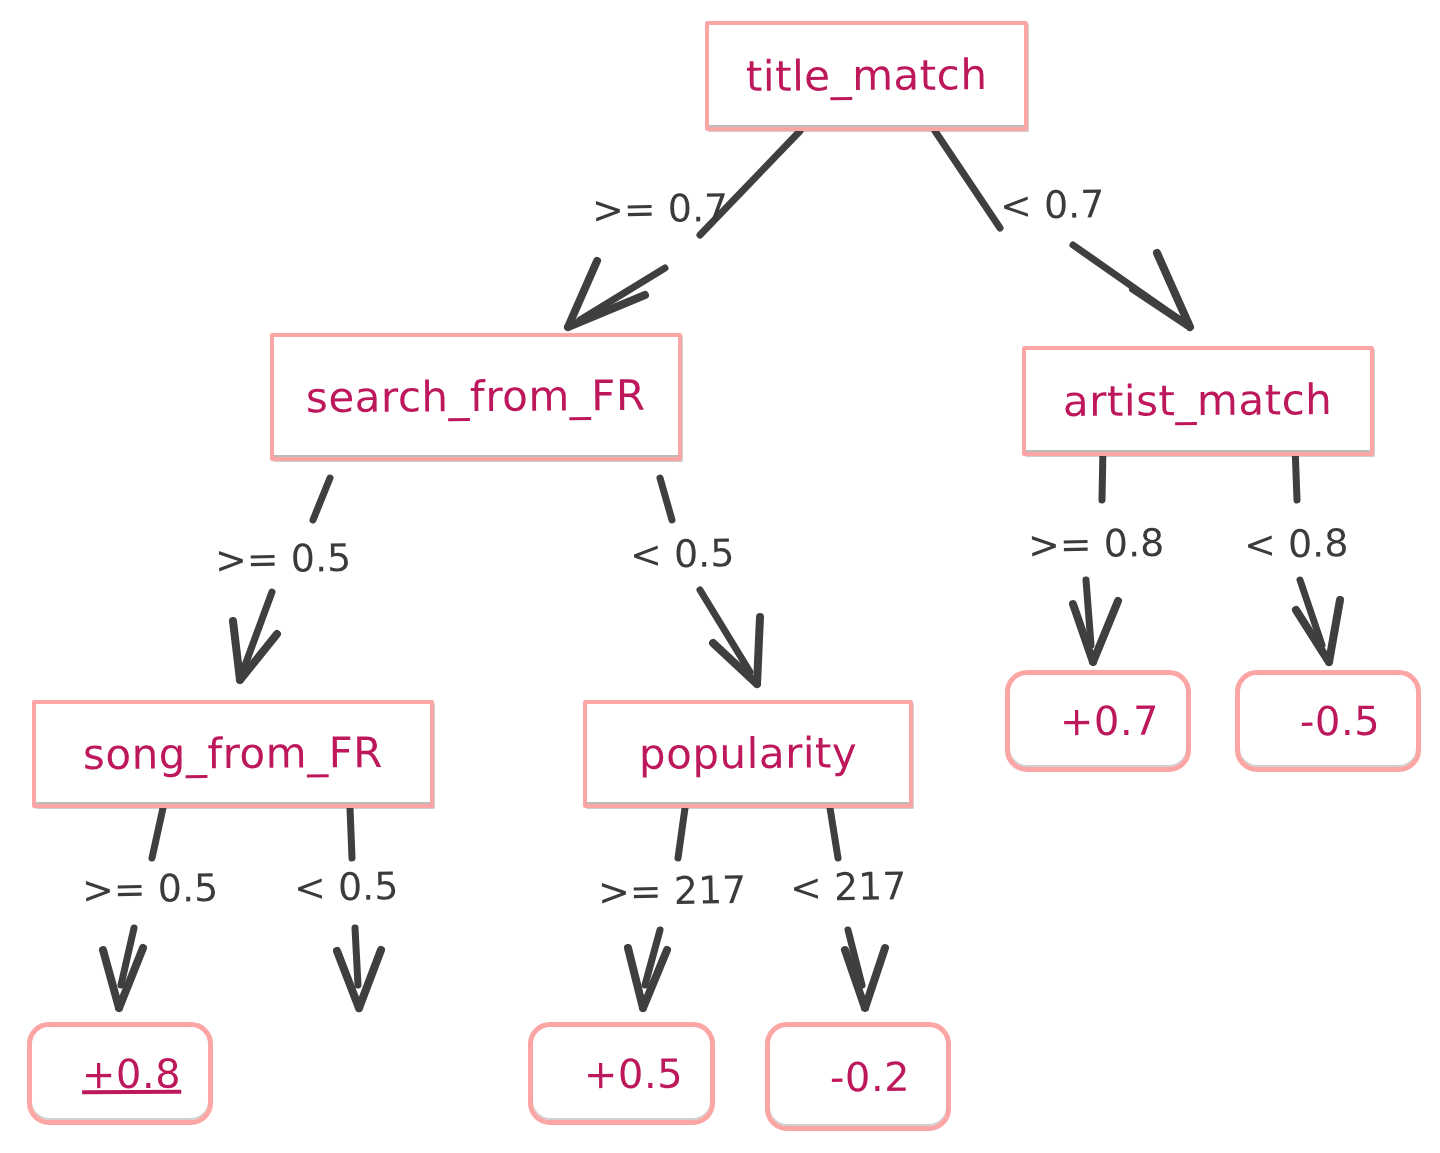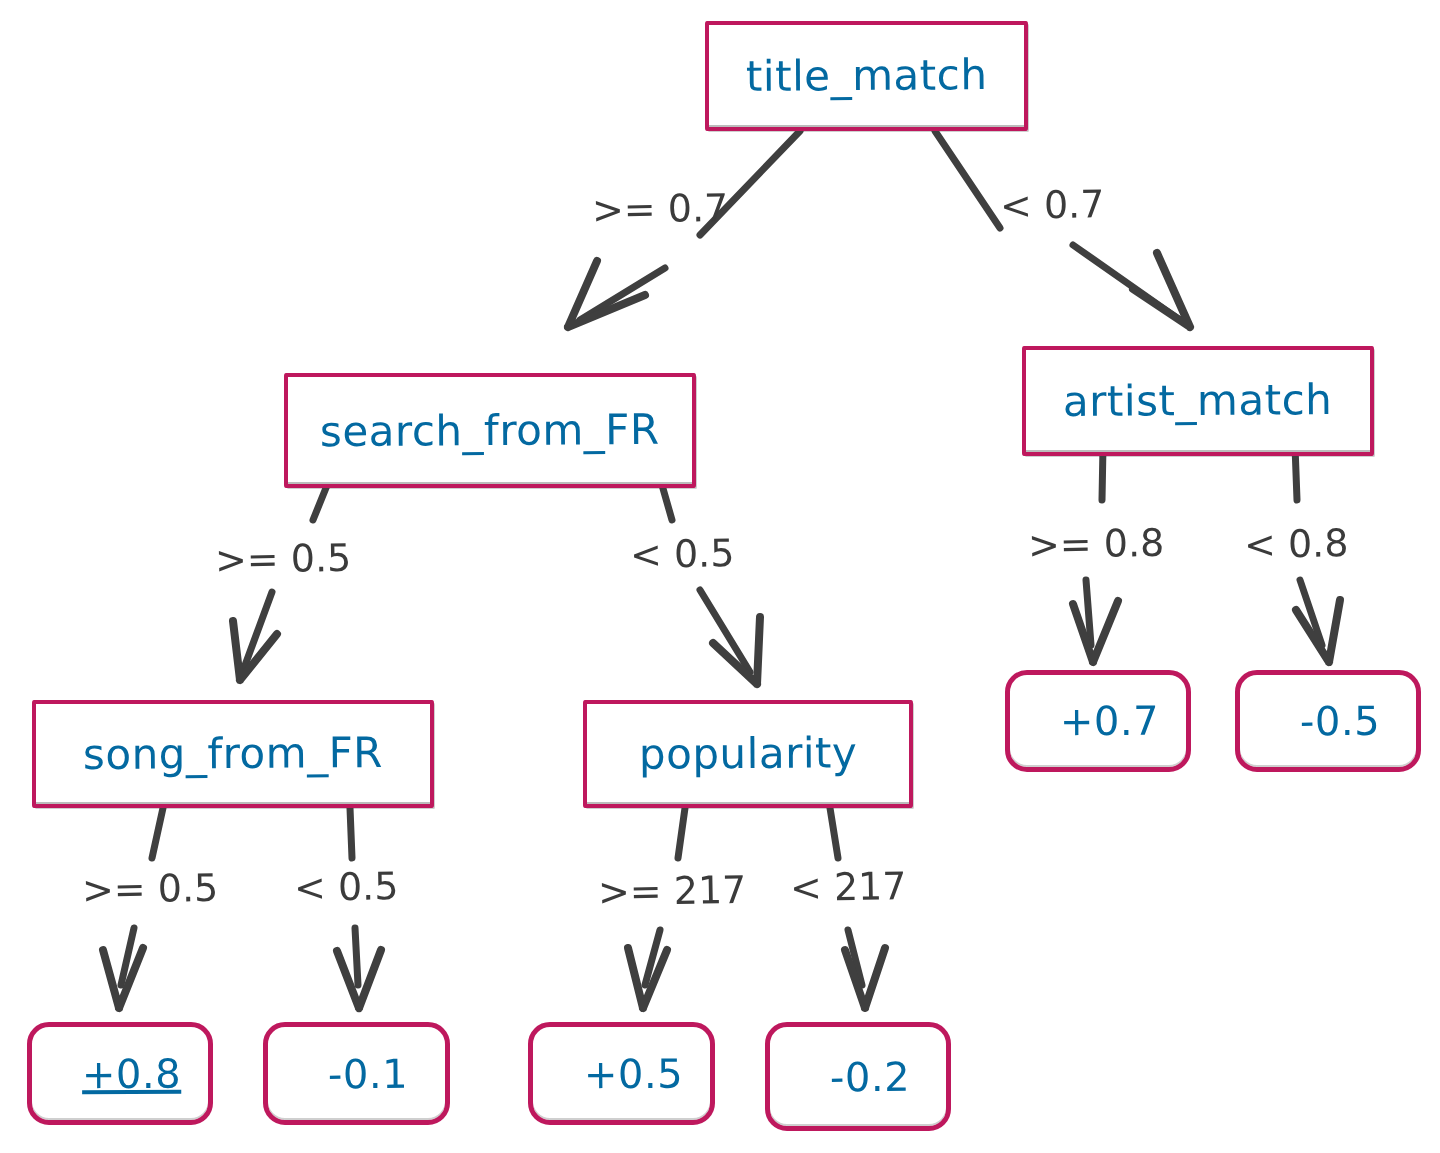--- a/index.html
+++ b/index.html
@@ -27,22 +27,22 @@
     height: 1153px;
     pointer-events: none;
   }
   .node {
     position: absolute;
     box-sizing: border-box;
     display: flex;
     align-items: center;
     justify-content: center;
     background: #ffffff;
-    color: #0369a1;
-    border: 4px solid #be185d;
+    color: #be185d;
+    border: 4px solid #fca5a5;
     letter-spacing: 0.5px;
     text-align: right;
   }
   .node.decision {
     border-radius: 2px / 3px;
   }
   .node.leaf {
     border-radius: 22px;
     border-width: 5px;
     padding-left: 24px;
@@ -123,21 +123,21 @@
       <path d="M 848 930 L 862 985"></path>
       <path d="M 865 1008 L 845 950 M 865 1008 L 885 948" stroke-width="8"></path>
 
     </g>
   </svg>
 
   <div class="node decision" style="left:705px; top:21px; width:323px; height:110px;">
     <span class="node-label">title_match</span>
   </div>
 
-  <div class="node decision" style="left:284px; top:333px; width:412px; height:115px;margin-top:40px;">
+  <div class="node decision" style="left:270px; top:333px; width:412px; height:128px;">
     <span class="node-label">search_from_FR</span>
   </div>
 
   <div class="node decision" style="left:1022px; top:335px; width:352px; height:110px;margin-top:11px;">
     <span class="node-label">artist_match</span>
   </div>
 
   <div class="node decision" style="left:32px; top:700px; width:402px; height:108px;">
     <span class="node-label">song_from_FR</span>
   </div>
@@ -151,23 +151,20 @@
   </div>
 
   <div class="node leaf" style="left:1235px; top:670px; width:186px; height:102px;">
     <span class="node-label">-0.5</span>
   </div>
 
   <div class="node leaf" style="left:27px; top:1022px; width:186px; height:103px;text-decoration:underline;">
     <span class="node-label">+0.8</span>
   </div>
 
-  <div class="node leaf" style="left:263px; top:1022px; width:187px; height:103px;">
-    <span class="node-label">-0.1</span>
-  </div>
 
   <div class="node leaf" style="left:528px; top:1022px; width:187px; height:103px;">
     <span class="node-label">+0.5</span>
   </div>
 
   <div class="node leaf" style="left:765px; top:1022px; width:186px; height:109px;">
     <span class="node-label">-0.2</span>
   </div>
 
   <div class="edge-label" style="left:592px; top:190px;">&gt;= 0.7</div>

